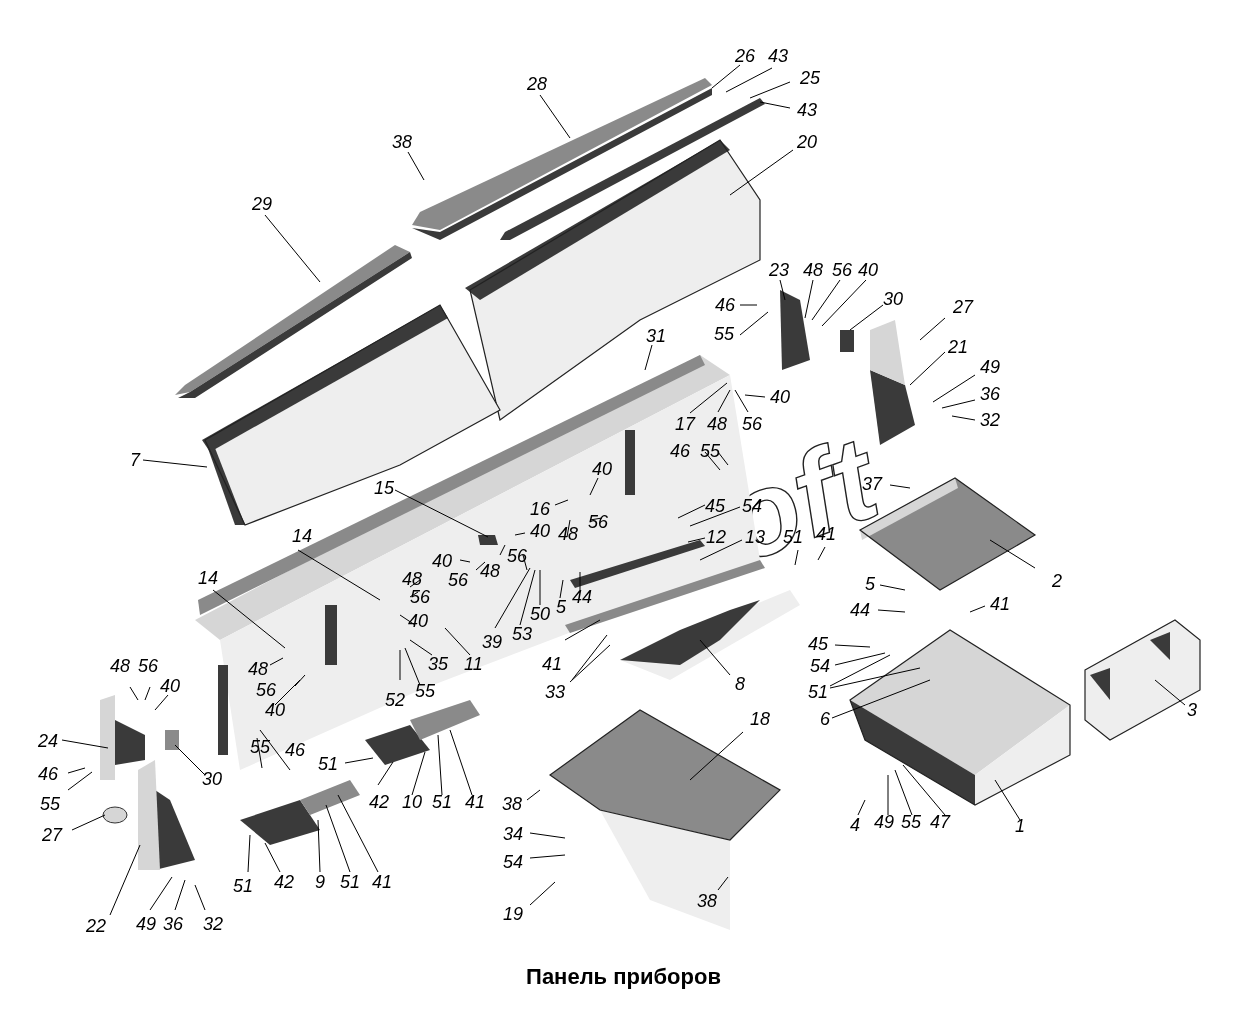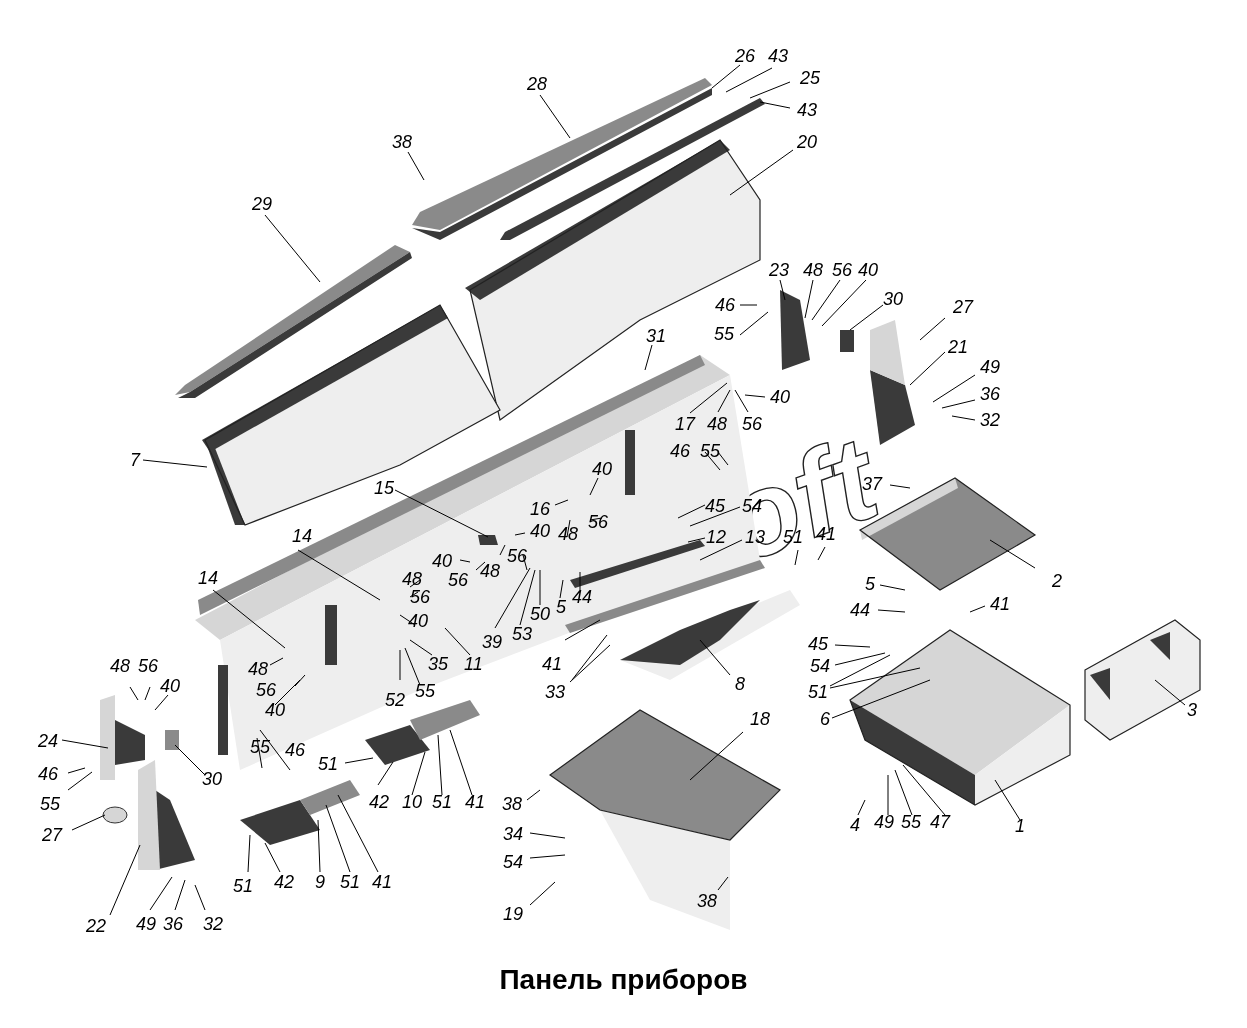--- a/index.html
+++ b/index.html
@@ -6,21 +6,21 @@
   body { width:1247px; height:1028px; position:relative; overflow:hidden; font-family:"Liberation Sans", sans-serif; }
   #diagram { position:absolute; left:0; top:0; width:1247px; height:1028px; }
   .part-dark { fill:#3a3a3a; }
   .part-mid { fill:#8a8a8a; }
   .part-light { fill:#d6d6d6; }
   .part-pale { fill:#eeeeee; }
   .outline { fill:none; stroke:#222; stroke-width:1.2; }
   .leader { stroke:#000; stroke-width:1; fill:none; }
   .callout { font-family:"Liberation Sans", sans-serif; font-style:italic; font-size:18px; fill:#000; }
   .watermark { font-family:"Liberation Sans", sans-serif; font-weight:bold; font-style:italic; font-size:118px; fill:none; stroke:#222; stroke-width:1.4; }
-  #title { position:absolute; left:0; width:1247px; top:964px; text-align:center; font-family:"Liberation Sans", sans-serif; font-weight:bold; font-size:28px; color:#000; }
+  #title { position:absolute; left:0; width:1247px; top:964px; text-align:center; font-family:"Liberation Sans", sans-serif; font-weight:bold; font-size:22px; color:#000; }
 </style>
 </head>
 <body>
 
 <svg id="diagram" viewBox="0 0 1247 1028" xmlns="http://www.w3.org/2000/svg">
 
   <text class="watermark" x="385" y="610" transform="rotate(-20 600 520)">Autosoft</text>
 
   <g>
     <polygon class="part-mid" points="175,395 185,385 395,245 410,252 190,392"></polygon>

